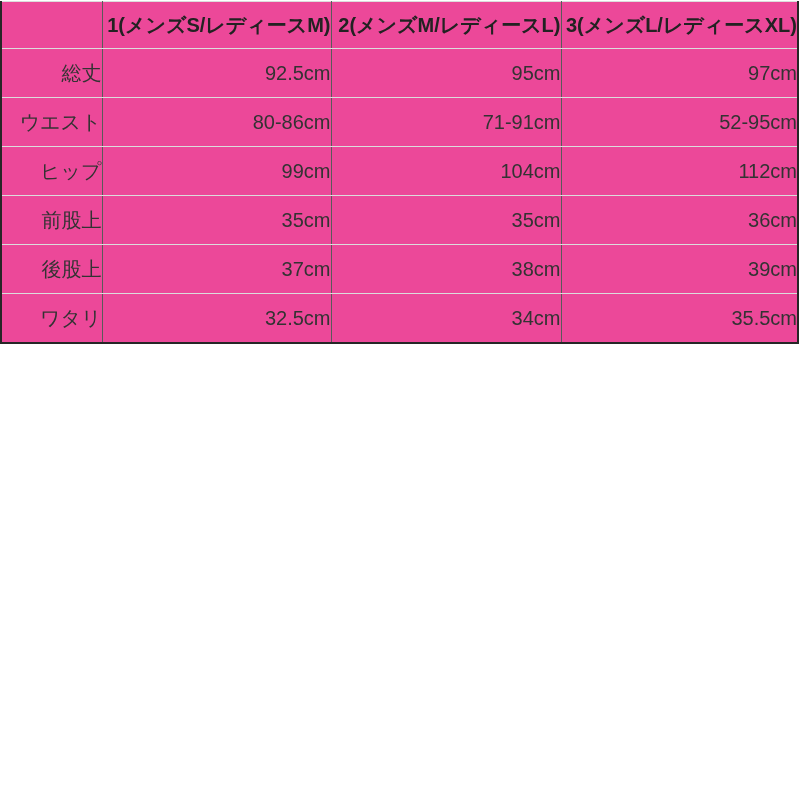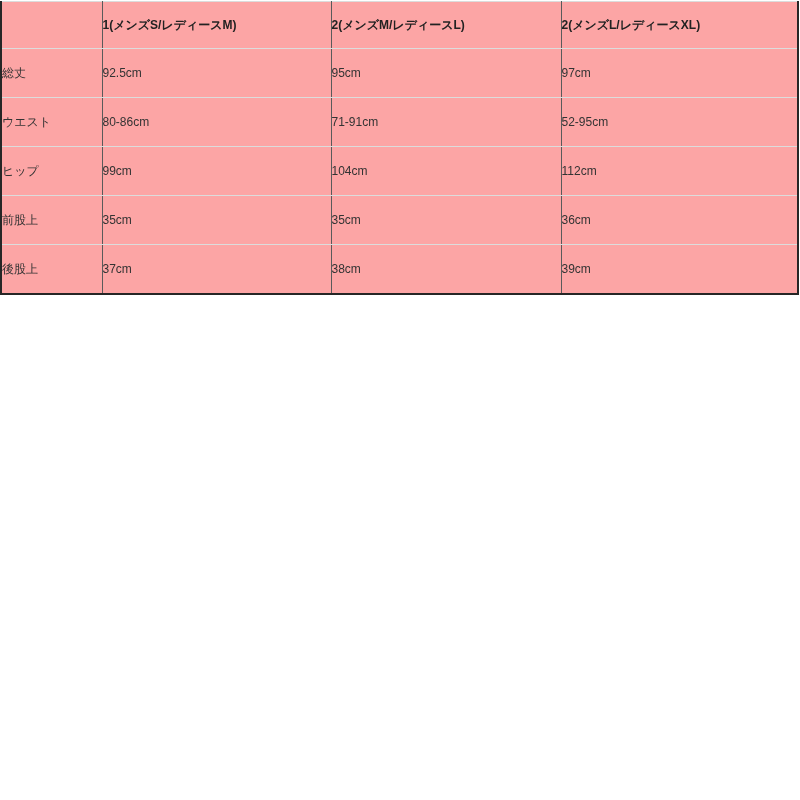--- a/index.html
+++ b/index.html
@@ -32,25 +32,25 @@
   col.c0 { width: 101px; }
   col.c1 { width: 229px; }
   col.c2 { width: 230px; }
   col.c3 { width: 237px; }
   .size-table th,
   .size-table td {
     border-top: 1px solid #dcdcdc;
     border-bottom: 1px solid #dcdcdc;
     border-left: 1px solid #5a5a5a;
     border-right: 1px solid #5a5a5a;
-    text-align: left;
+    text-align: right;
     vertical-align: middle;
-    font-size: 12px;
+    font-size: 20px;
     color: #333333;
-    background: #fca5a5;
+    background: #ec4899;
     padding: 0;
     overflow: hidden;
     white-space: nowrap;
   }
   .size-table thead th {
     height: 46px;
     font-weight: bold;
     color: #222222;
   }
   .size-table tbody th,
@@ -69,21 +69,21 @@
       <col class="c0">
         <col class="c1">
         <col class="c2">
         <col class="c3">
     </colgroup>
     <thead>
       <tr>
           <th></th>
           <th>1(メンズS/レディースM)</th>
           <th>2(メンズM/レディースL)</th>
-          <th>2(メンズL/レディースXL)</th>
+          <th>3(メンズL/レディースXL)</th>
         </tr>
     </thead>
     <tbody>
         <tr>
           <th>総丈</th>
           <td>92.5cm</td>
           <td>95cm</td>
           <td>97cm</td>
         </tr>
         <tr>
@@ -103,15 +103,21 @@
           <td>35cm</td>
           <td>35cm</td>
           <td>36cm</td>
         </tr>
         <tr>
           <th>後股上</th>
           <td>37cm</td>
           <td>38cm</td>
           <td>39cm</td>
         </tr>
+        <tr>
+          <th>ワタリ</th>
+          <td>32.5cm</td>
+          <td>34cm</td>
+          <td>35.5cm</td>
+        </tr>
       </tbody>
   </table>
 </div>
 
 </body></html>

